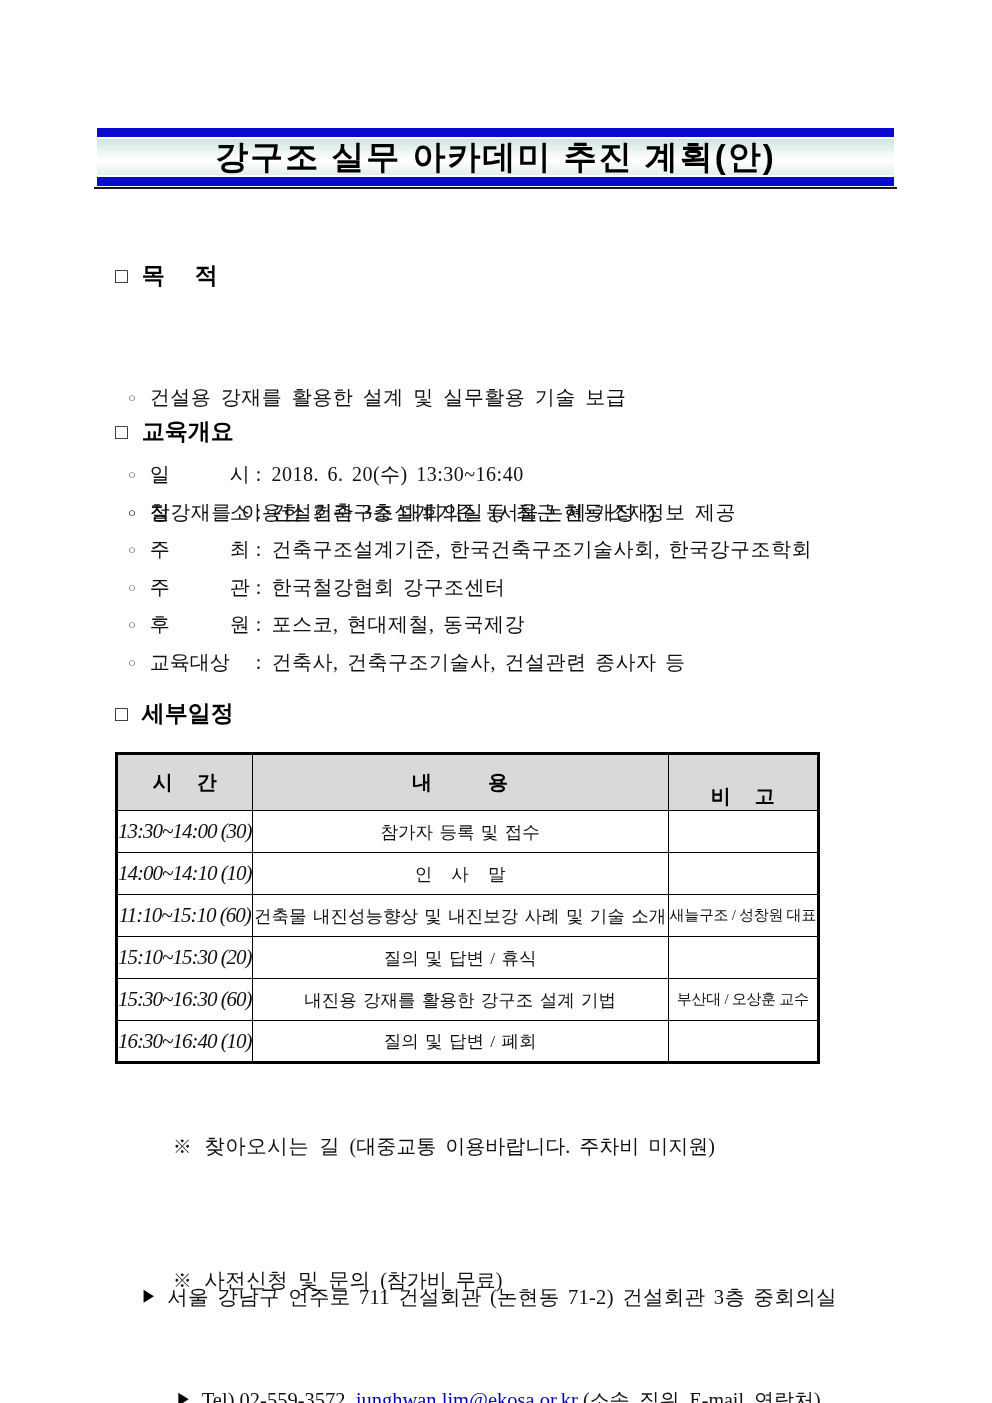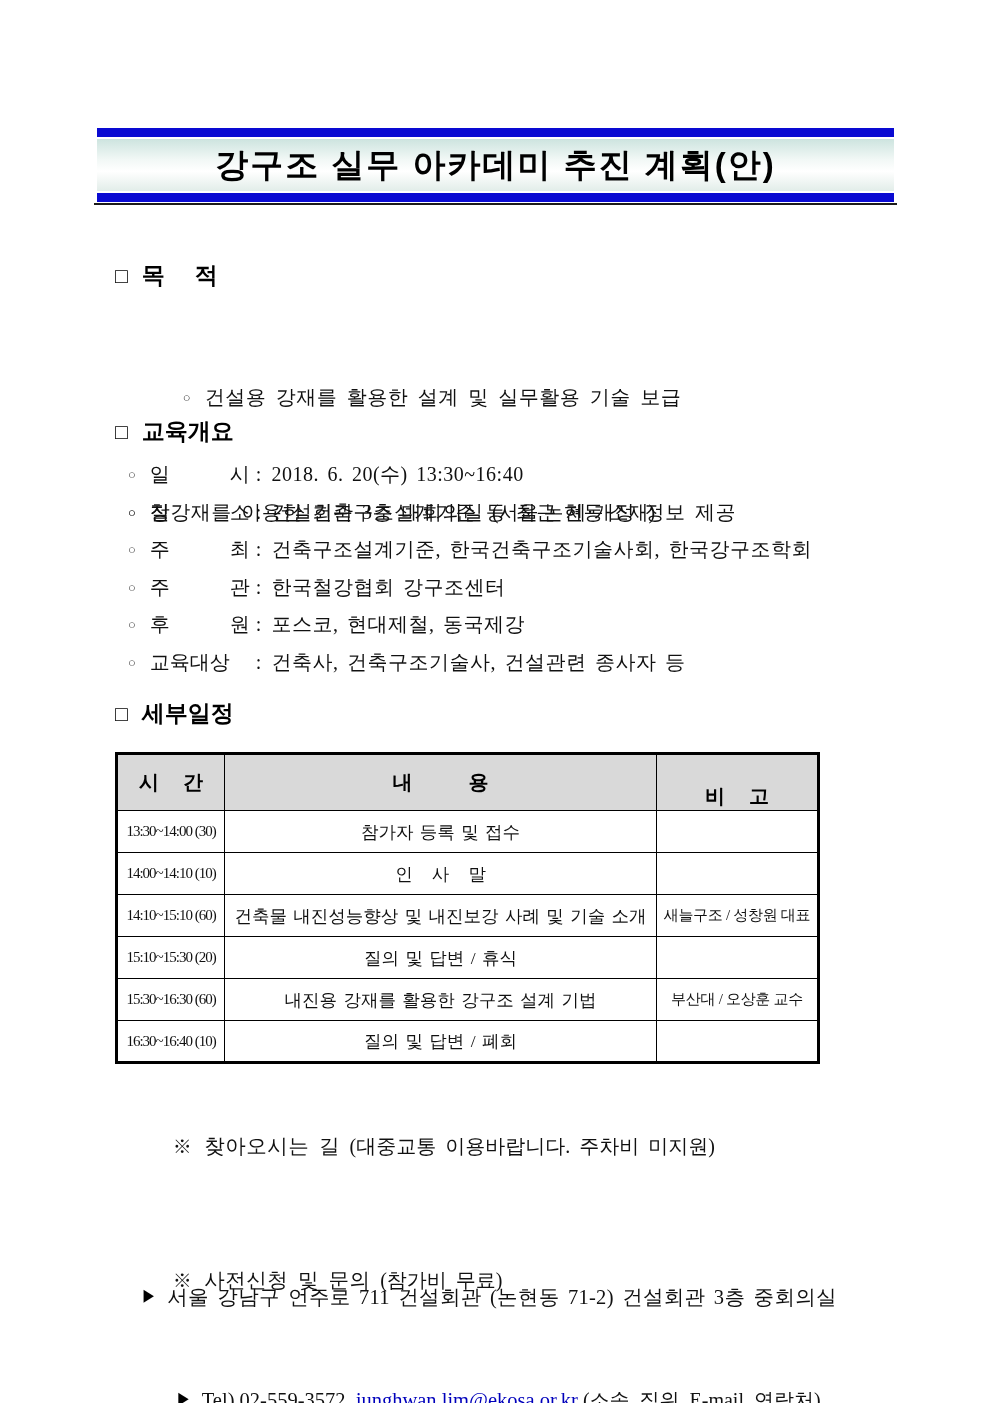--- a/index.html
+++ b/index.html
@@ -8,21 +8,21 @@
     width: 992px; height: 1403px; position: relative;
     font-family: "Liberation Serif", serif;
     color: #111111;
   }
   .page { position: absolute; inset: 0; }
 
   
   .banner { position: absolute; left: 97px; top: 128px; width: 797px; }
   .banner .bar { height: 9px; background: #0a0ad2; }
   .banner .mid {
-    height: 56px;
+    height: 40px;
     background: linear-gradient(180deg, #cde4df 0%, #f2f8f6 40%, #ffffff 62%, #e2ede9 100%);
     border-top: 2px solid #ffffff; border-bottom: 2px solid #ffffff;
     display: flex; align-items: center; justify-content: center;
   }
   .page-title {
     font-family: "Liberation Sans", sans-serif;
     font-weight: bold; font-size: 33px; letter-spacing: 2px; color: #000;
     white-space: pre;
   }
   .banner .underline { height: 2px; background: #1a1a1a; width: 803px; margin-left: -3px; margin-top: 1px; }
@@ -34,21 +34,21 @@
     font-weight: bold; font-size: 23px; color: #000;
     display: flex; align-items: center;
   }
   .square-icon {
     font-family: "Liberation Sans", sans-serif;
     font-weight: normal; font-size: 21px; margin-right: 14px; color: #000;
   }
   .spread { display: inline-block; text-align: justify; text-align-last: justify; white-space: normal; }
 
   
-  .bullet-list { position: absolute; left: 128px; font-size: 20px; line-height: 38px; white-space: pre; text-align: center; }
+  .bullet-list { position: absolute; left: 128px; font-size: 20px; line-height: 38px; white-space: pre; }
   .circle-icon { font-size: 13px; color: #333; margin-right: 14px; vertical-align: 2px; }
   .b-text { word-spacing: 4px; letter-spacing: 0.5px; }
 
   
   .ov-list { position: absolute; left: 128px; font-size: 20px; line-height: 37.5px; }
   .ov-item { white-space: pre; }
   .ov-label { display: inline-block; width: 100px; text-align: justify; text-align-last: justify; vertical-align: bottom; }
   .ov-colon { margin: 0 10px 0 6px; }
   .ov-value { word-spacing: 3px; letter-spacing: 0.5px; text-align: right; }
   .small-inline { font-size: 20px; letter-spacing: 0; }
@@ -61,21 +61,21 @@
   }
   table.schedule th, table.schedule td { border: 1px solid #000; text-align: center; vertical-align: middle; }
   table.schedule th {
     height: 49px; background: #d9d9d9;
     font-size: 20px; font-weight: bold; color: #000;
   }
   table.schedule td { height: 42px; }
   col.c-time { width: 137px; }
   col.c-content { width: 464px; }
   col.c-note { width: 185px; }
-  td.time-cell { font-size: 15px; letter-spacing: -1px; white-space: nowrap; }
+  td.time-cell { font-size: 21px; letter-spacing: -1px; white-space: nowrap; font-style: italic; }
   td.content-cell { font-size: 17.5px; word-spacing: 2px; white-space: pre; }
   td.note-cell { font-size: 15px; letter-spacing: -0.3px; white-space: nowrap; }
 
   
   .note-block { position: absolute; left: 115px; }
   .note-heading { font-size: 20.5px; line-height: 36px; word-spacing: 4px; letter-spacing: 0.5px; white-space: pre; }
   .ref-icon { font-size: 19px; margin-right: 12px; }
   .note-lines { margin-left: 26px; font-size: 20.5px; line-height: 38.5px; word-spacing: 3px; letter-spacing: 0.3px; white-space: pre; }
   .arrow-icon { font-size: 16px; margin-right: 10px; vertical-align: 2px; color: #000; }
   .email-link { color: #0000bb; text-decoration: underline; cursor: pointer; }
@@ -140,21 +140,21 @@
         <td class="time-cell">13:30~14:00 (30)</td>
         <td class="content-cell">참가자 등록 및 접수</td>
         <td class="note-cell"></td>
       </tr>
       <tr>
         <td class="time-cell">14:00~14:10 (10)</td>
         <td class="content-cell">인   사   말</td>
         <td class="note-cell"></td>
       </tr>
       <tr>
-        <td class="time-cell">14:10~15:10 (60)</td>
+        <td class="time-cell">11:10~15:10 (60)</td>
         <td class="content-cell">건축물 내진성능향상 및 내진보강 사례 및 기술 소개</td>
         <td class="note-cell">새늘구조 / 성창원 대표</td>
       </tr>
       <tr>
         <td class="time-cell">15:10~15:30 (20)</td>
         <td class="content-cell">질의 및 답변 / 휴식</td>
         <td class="note-cell"></td>
       </tr>
       <tr>
         <td class="time-cell">15:30~16:30 (60)</td>

